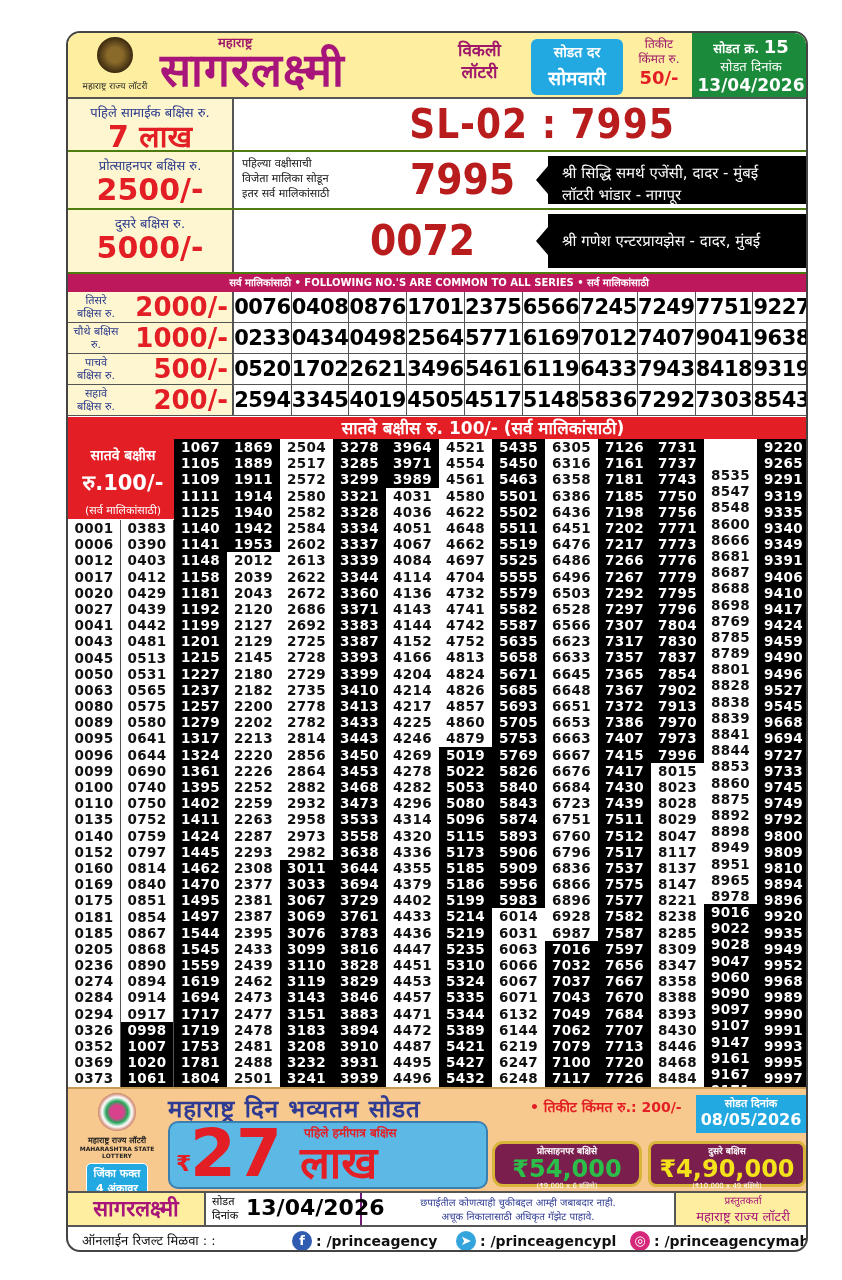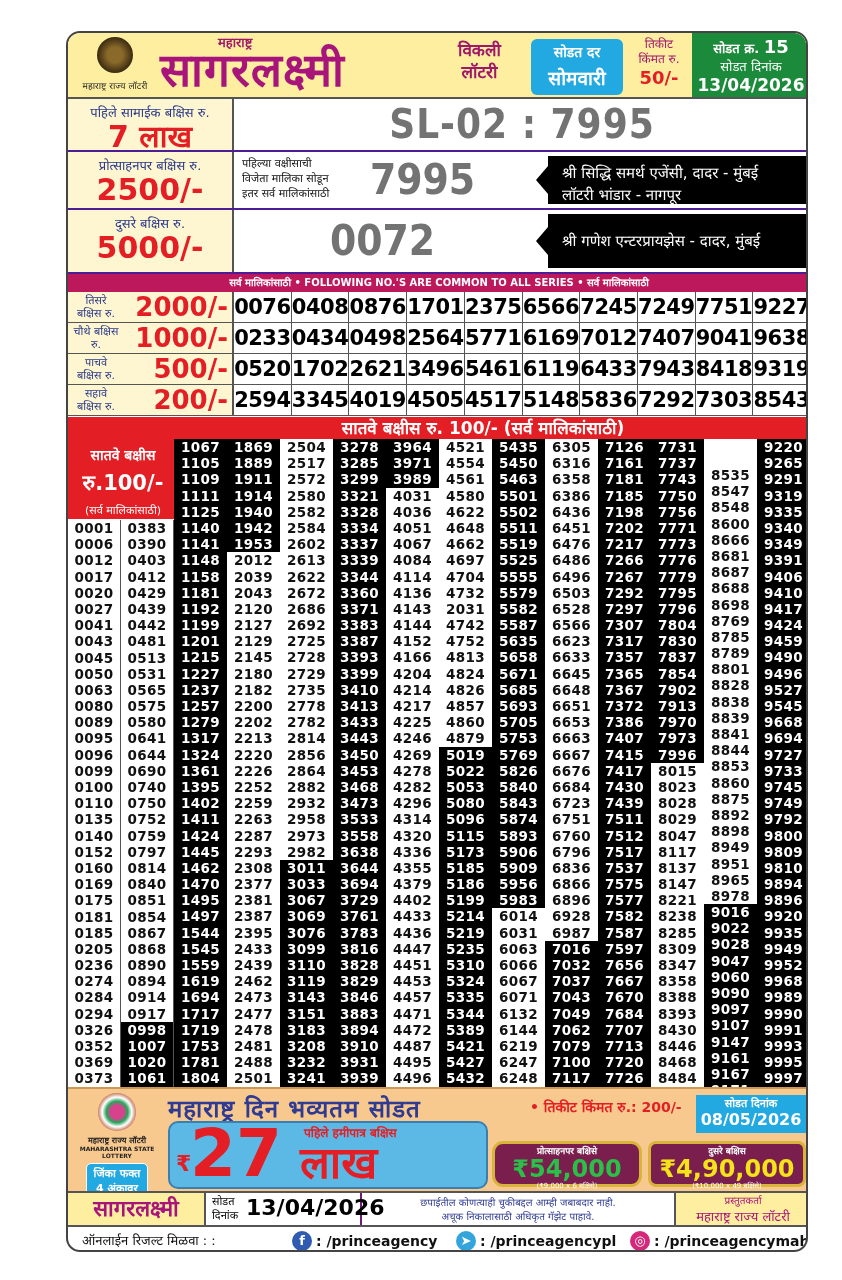--- a/index.html
+++ b/index.html
@@ -19,26 +19,26 @@
   .draw-day .v { font-size: 19px; font-weight: bold; margin-top: 4px; }
   .price { position: absolute; left: 560px; top: 4px; width: 62px; text-align: center; color: #a0186a; font-size: 12px; line-height: 15px; }
   .price .v { color: #e31e24; font-size: 18px; font-weight: bold; line-height: 22px; }
   .drawinfo { position: absolute; left: 624px; top: 0; width: 118px; height: 64px; background: #1b8a3a; color: #fff; text-align: center; }
   .drawinfo .n { font-size: 13px; font-weight: bold; margin-top: 3px; }
   .drawinfo .n b { font-size: 18px; }
   .drawinfo .dl { font-size: 13px; }
   .drawinfo .d { font-size: 17px; font-weight: bold; }
 
   
-  .prize-row { position: absolute; left: 0; width: 742px; border-bottom: 2px solid #4c1d95; }
+  .prize-row { position: absolute; left: 0; width: 742px; border-bottom: 2px solid #4d7c0f; }
   .plabel { position: absolute; left: 0; top: 0; width: 166px; height: 100%; background: #fef6d0; border-right: 2px solid #555; text-align: center; }
   .plabel .l { font-size: 13px; color: #2a3a8a; margin-top: 4px; }
   .plabel .v { font-size: 30px; color: #e31e24; font-weight: bold; line-height: 32px; }
   .pval { position: absolute; left: 166px; top: 0; right: 0; height: 100%; }
-  .big-num { font-family: "DejaVu Sans Condensed", "DejaVu Sans", sans-serif; font-weight: bold; color: #737373; }
+  .big-num { font-family: "DejaVu Sans Condensed", "DejaVu Sans", sans-serif; font-weight: bold; color: #b91c1c; margin-left: 40px; }
   .agent { position: absolute; right: 0; top: 4px; bottom: 4px; width: 262px; background: #000; color: #fff; font-size: 15px; line-height: 22px; padding: 6px 8px 0 14px; }
   .agent:before { content: ""; position: absolute; left: -12px; top: 50%; margin-top: -14px; border-right: 12px solid #000; border-top: 14px solid transparent; border-bottom: 14px solid transparent; }
 
   .banner-blue { position: absolute; left: 0; top: 241px; width: 742px; height: 18px; background: #be185d; color: #fff; font-size: 10px; font-weight: bold; text-align: center; line-height: 18px; }
 
   
   .ctable { position: absolute; left: 0; top: 259px; width: 742px; }
   .crow { height: 31px; border-bottom: 1px solid #555; display: flex; }
   .clabel { width: 166px; background: #fef6d0; border-right: 2px solid #555; position: relative; }
   .clabel .s { position: absolute; left: 4px; top: 2px; font-size: 11px; color: #2a3a8a; line-height: 13px; text-align: center; width: 48px; }
@@ -536,21 +536,21 @@
         <div class="gcell w">4521</div>
         <div class="gcell w">4554</div>
         <div class="gcell w">4561</div>
         <div class="gcell w">4580</div>
         <div class="gcell w">4622</div>
         <div class="gcell w">4648</div>
         <div class="gcell w">4662</div>
         <div class="gcell w">4697</div>
         <div class="gcell w">4704</div>
         <div class="gcell w">4732</div>
-        <div class="gcell w">2031</div>
+        <div class="gcell w">4741</div>
         <div class="gcell w">4742</div>
         <div class="gcell w">4752</div>
         <div class="gcell w">4813</div>
         <div class="gcell w">4824</div>
         <div class="gcell w">4826</div>
         <div class="gcell w">4857</div>
         <div class="gcell w">4860</div>
         <div class="gcell w">4879</div>
         <div class="gcell b">5019</div>
         <div class="gcell b">5022</div>

